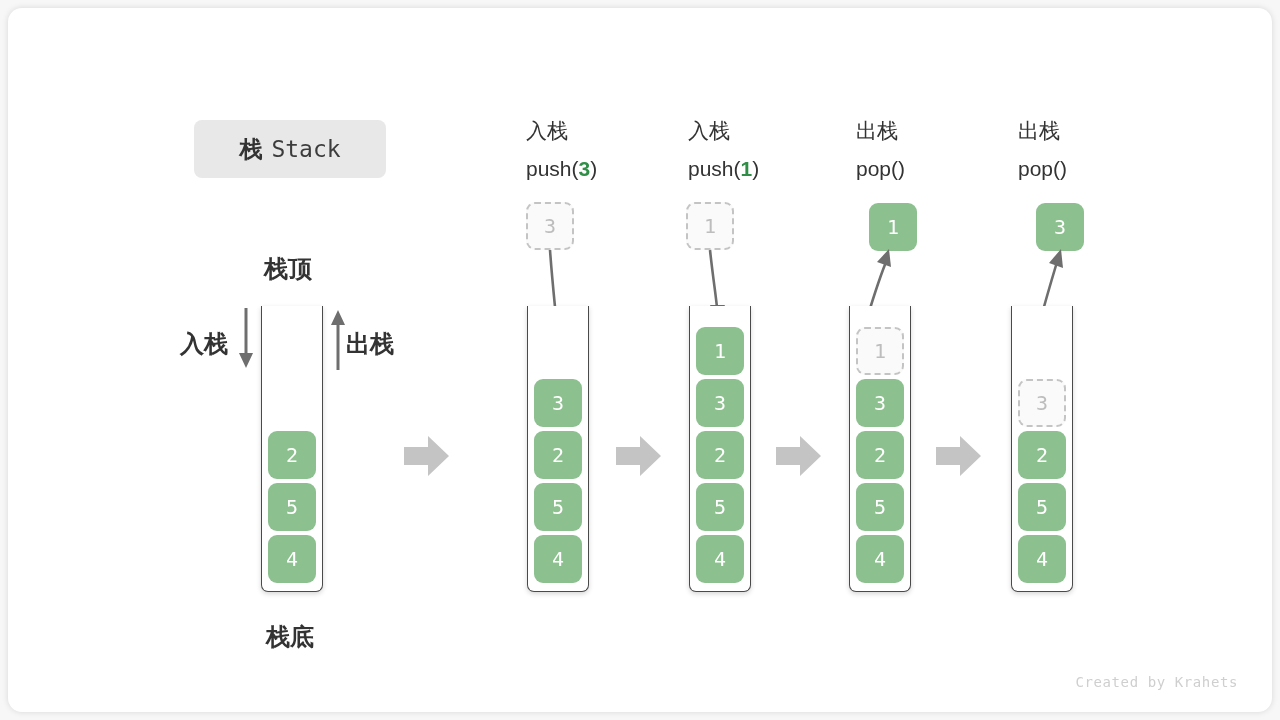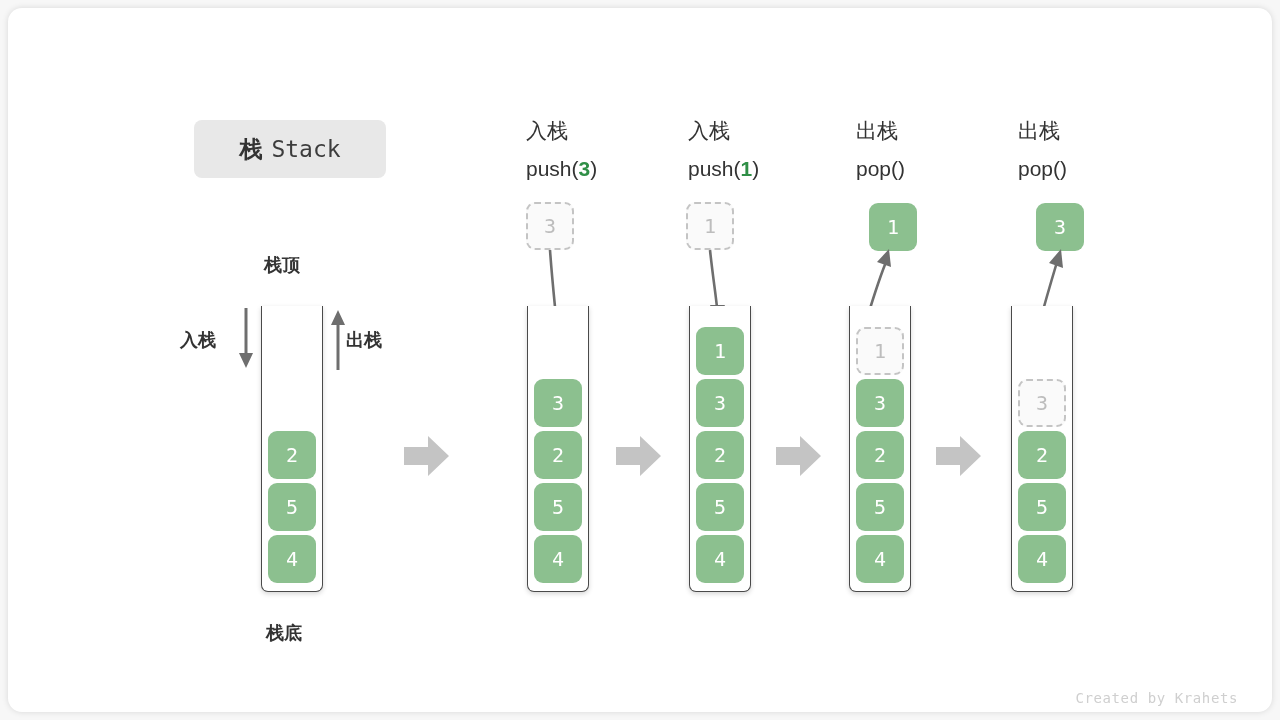--- a/index.html
+++ b/index.html
@@ -26,21 +26,21 @@
     display:flex;align-items:center;justify-content:center;
     gap:9px;
     color:#333333;
   }
   .title-cn{font-size:23px;font-weight:bold;font-family:"DejaVu Sans",sans-serif;}
   .title-en{font-size:23px;font-family:"DejaVu Sans Mono","Liberation Mono",monospace;color:#3c3c3c;}
 
   
   .lbl-bold{
     position:absolute;
-    font-size:18px;font-weight:bold;color:#333333;
+    font-size:24px;font-weight:bold;color:#333333;
     font-family:"DejaVu Sans",sans-serif;
     white-space:nowrap;
   }
   #lbl-top{left:256px;top:245px;}
   #lbl-bottom{left:258px;top:613px;}
   #lbl-push-side{left:172px;top:320px;}
   #lbl-pop-side{left:338px;top:320px;}
 
   
   .side-arrow{position:absolute;}
@@ -111,21 +111,21 @@
   .float-cell.ghost{background:#fafafa;color:#bdbdbd;border:2px dashed #c4c4c4;}
 
   
   .block-arrow{position:absolute;top:425px;}
 
   
   .motion{position:absolute;pointer-events:none;}
 
   
   .credit{
-    position:absolute;right:34px;bottom:6px;
+    position:absolute;right:34px;bottom:22px;
     font-size:14px;color:#cfcfcf;
     font-family:"DejaVu Sans Mono","Liberation Mono",monospace;
     letter-spacing:0.6px;
   }
 </style>
 </head>
 <body>
 
 <div class="canvas">
 

